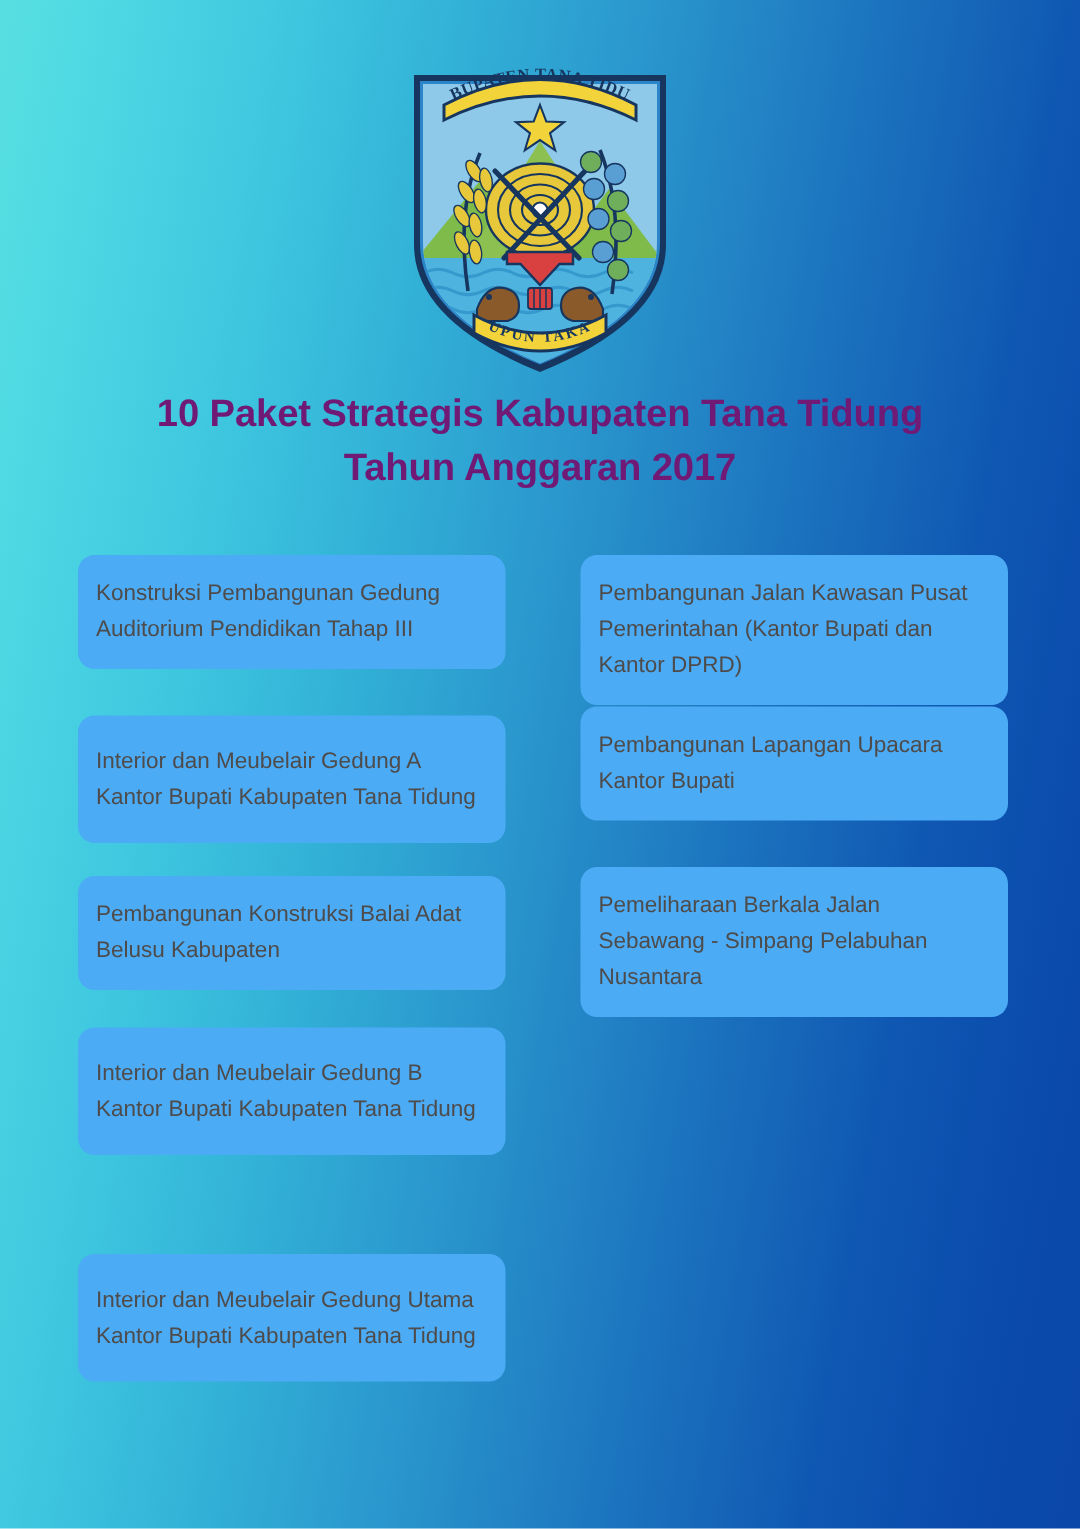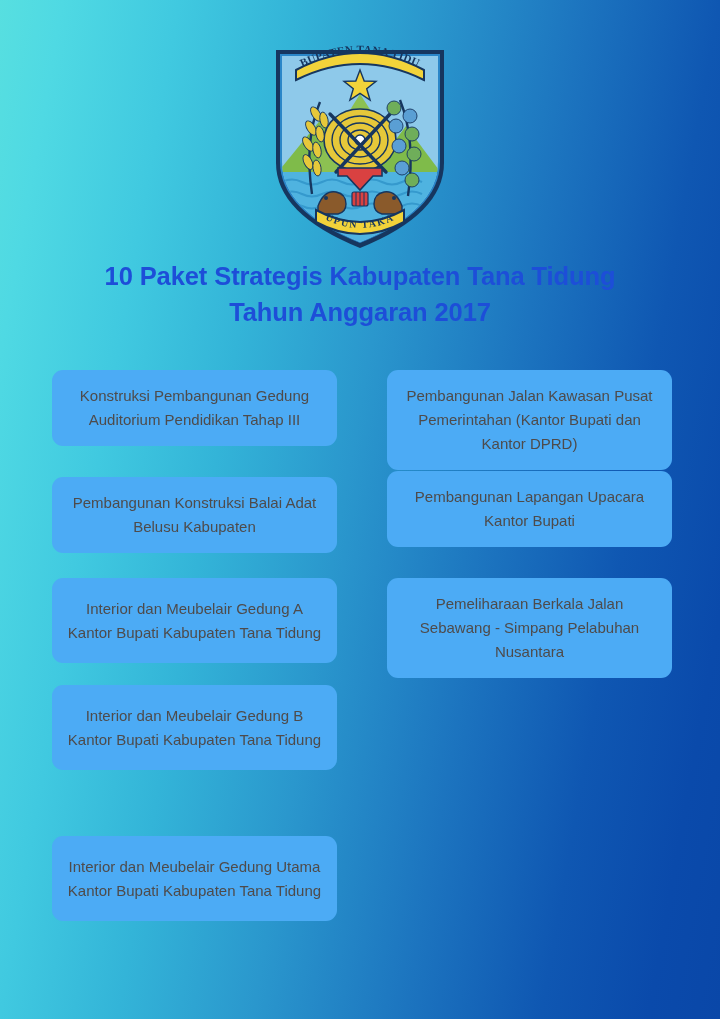--- a/index.html
+++ b/index.html
@@ -41,21 +41,21 @@
   .title-block {
     position: absolute;
     left: 0;
     right: 0;
     top: 258px;
     text-align: center;
     font-family: "Liberation Sans", sans-serif;
     font-weight: bold;
     font-size: 25.5px;
     line-height: 36px;
-    color: #1d4ed8;
+    color: #701a75;
     letter-spacing: -0.1px;
   }
   .title-block .tline { display: block; }
 
   
   .grid {
     position: absolute;
     left: 52px;
     top: 370px;
     width: 620px;
@@ -67,21 +67,21 @@
     display: flex;
     flex-direction: column;
   }
   .card {
     background: #4cabf5;
     border-radius: 11px;
     color: #4e4b4b;
     font-family: "Liberation Sans", sans-serif;
     font-size: 15px;
     line-height: 24px;
-    text-align: center;
+    text-align: left;
     padding: 14px 12px;
     display: flex;
     align-items: center;
     justify-content: center;
   }
   .card-text { display: block; width: 100%; }
 
   
   .col .row-slot {
     display: flex;
@@ -205,28 +205,28 @@
 </div>
 
 <div class="grid">
 
   <div class="col">
     <div class="row-slot r0">
       <div class="card">
         <span class="card-text">Konstruksi Pembangunan Gedung Auditorium Pendidikan Tahap III</span>
       </div>
     </div>
+    <div class="row-slot r2">
+      <div class="card">
+        <span class="card-text">Interior dan Meubelair Gedung A Kantor Bupati Kabupaten Tana Tidung</span>
+      </div>
+    </div>
     <div class="row-slot r1">
       <div class="card">
         <span class="card-text">Pembangunan Konstruksi Balai Adat Belusu Kabupaten</span>
-      </div>
-    </div>
-    <div class="row-slot r2">
-      <div class="card">
-        <span class="card-text">Interior dan Meubelair Gedung A Kantor Bupati Kabupaten Tana Tidung</span>
       </div>
     </div>
     <div class="row-slot r3">
       <div class="card">
         <span class="card-text">Interior dan Meubelair Gedung B Kantor Bupati Kabupaten Tana Tidung</span>
       </div>
     </div>
     <div class="row-slot r4">
       <div class="card">
         <span class="card-text">Interior dan Meubelair Gedung Utama Kantor Bupati Kabupaten Tana Tidung</span>

